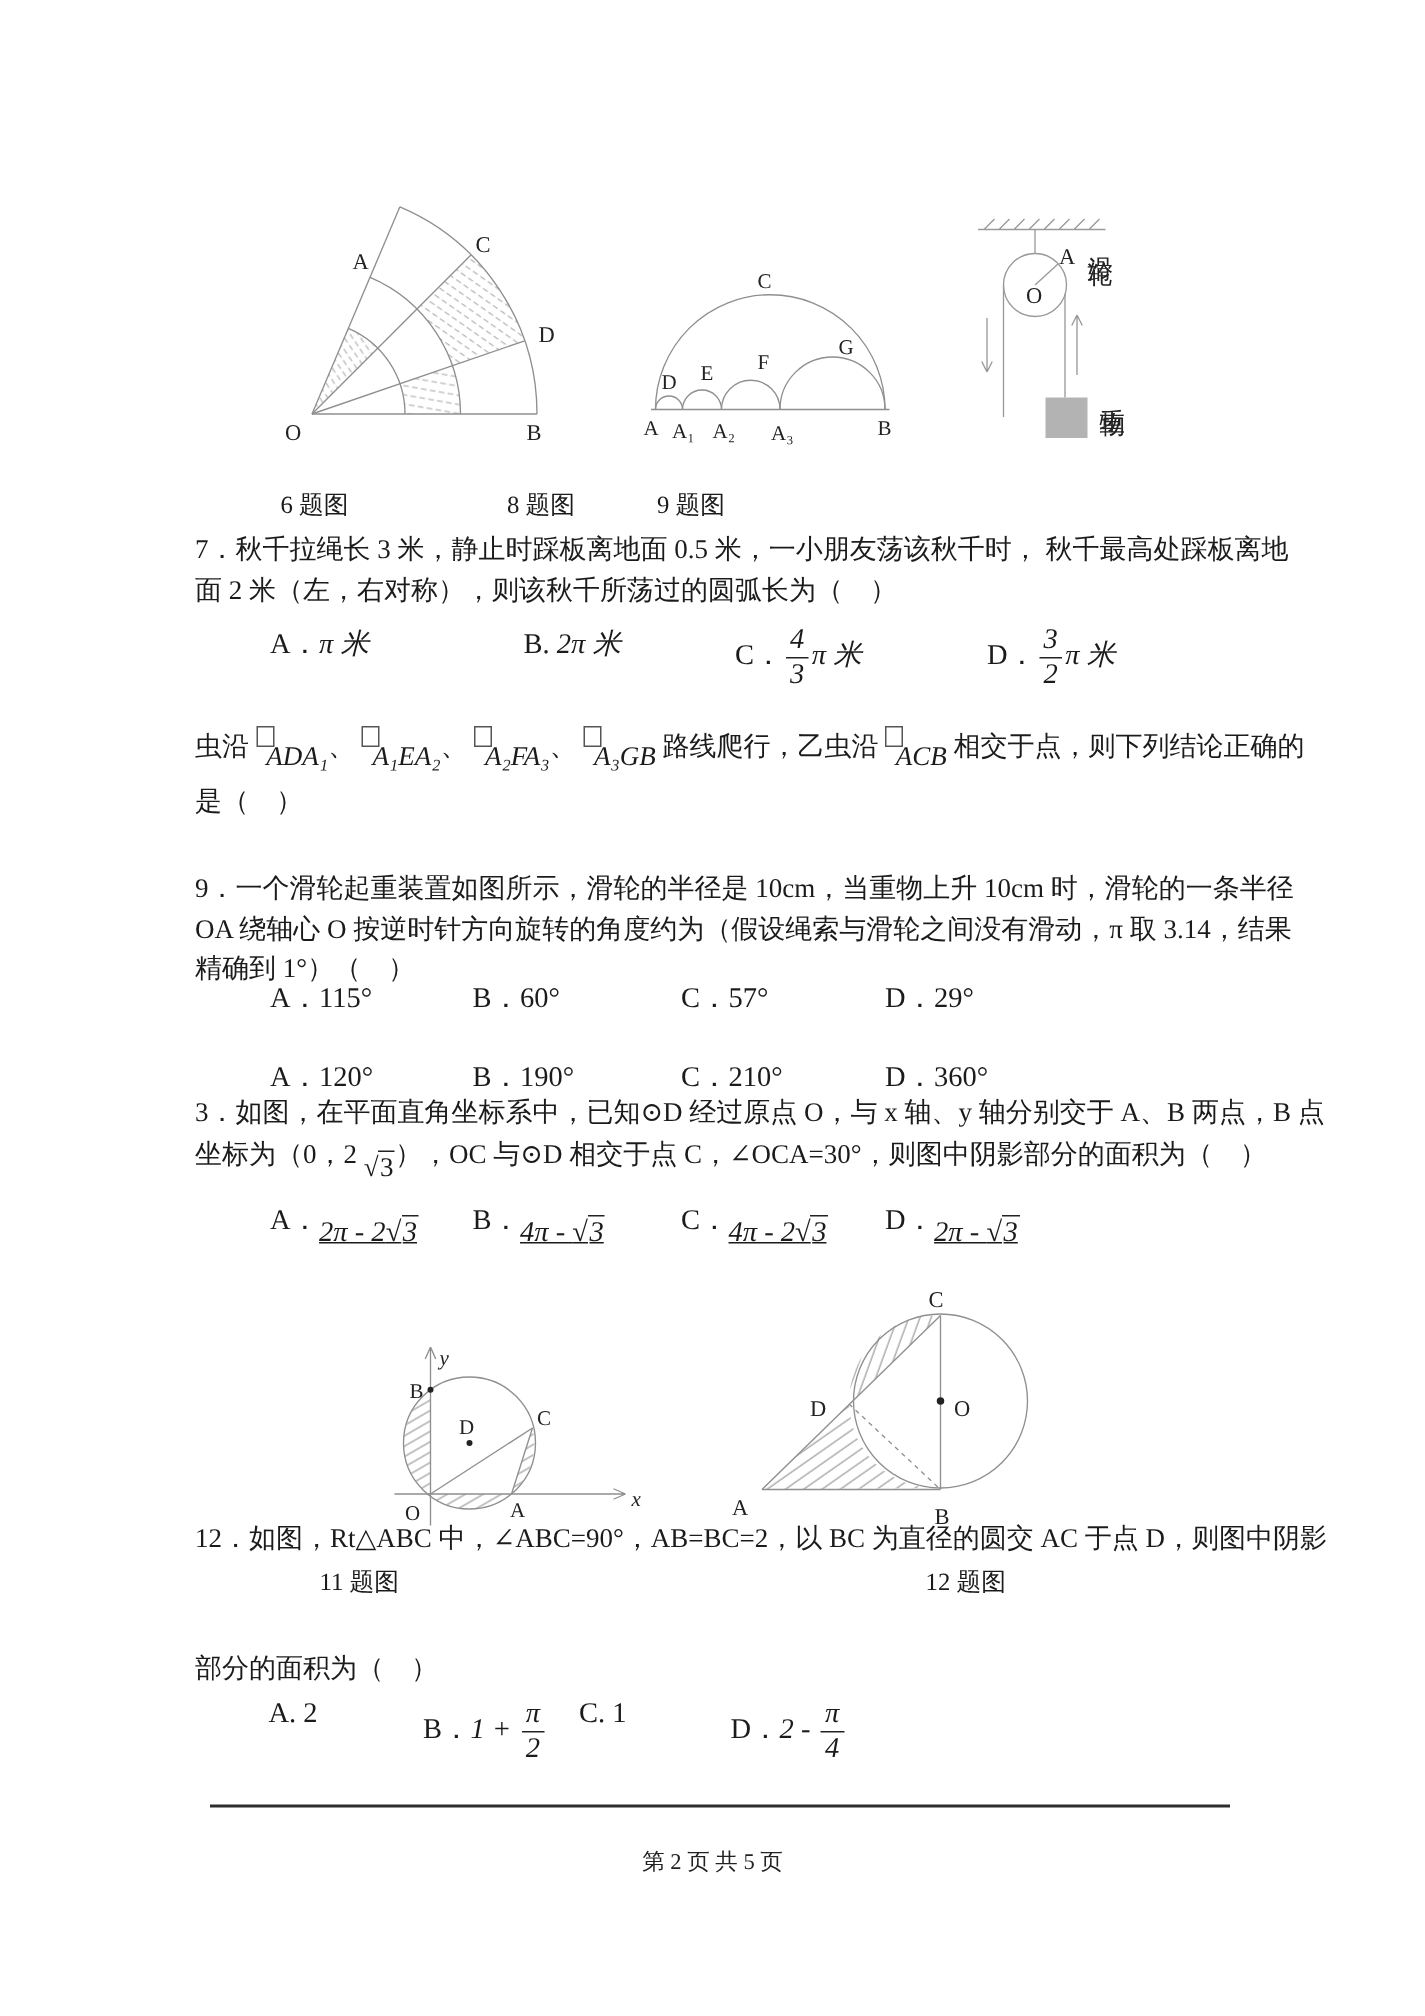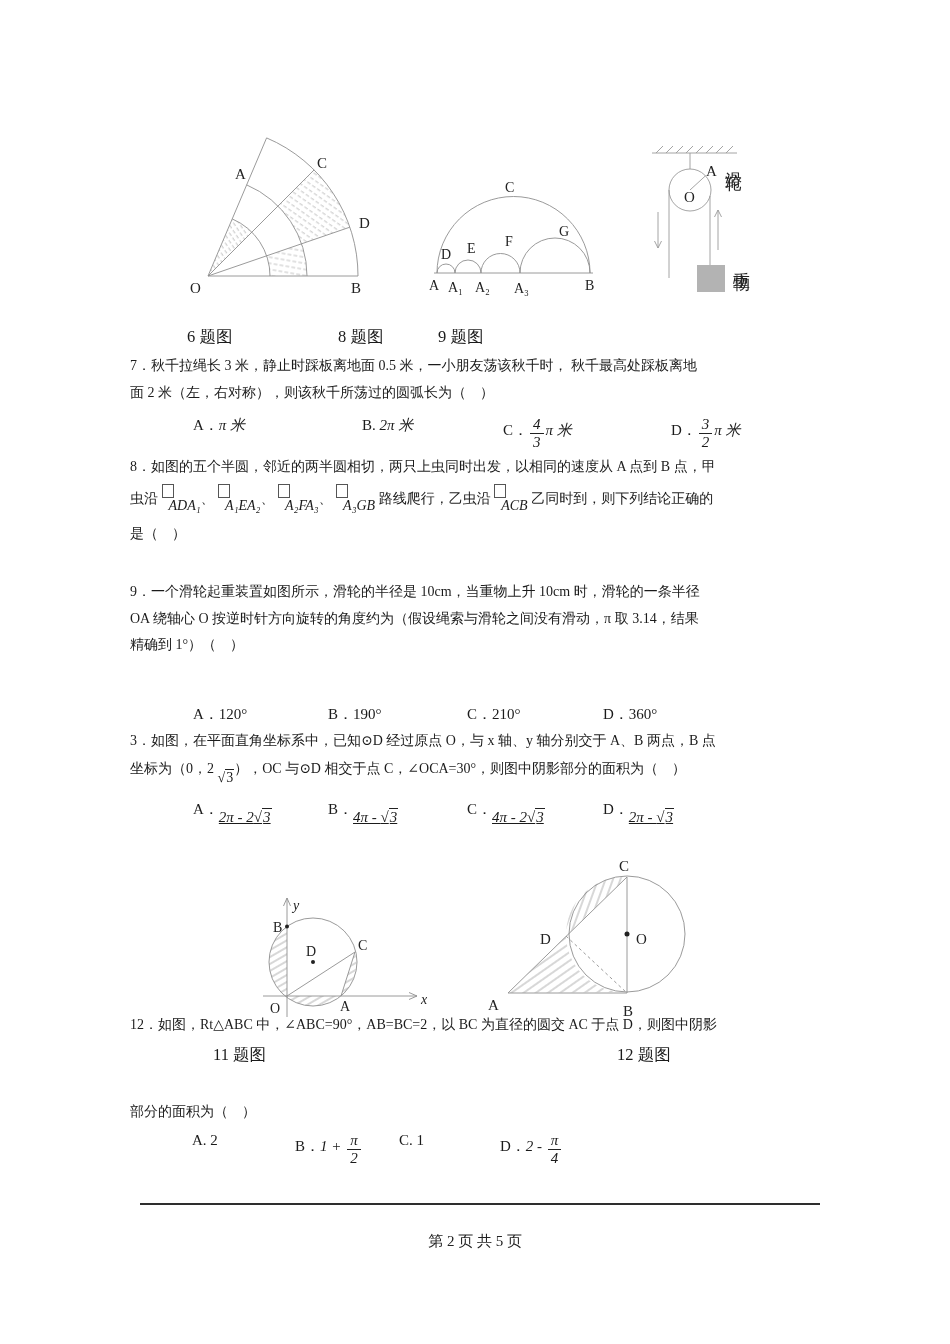--- a/index.html
+++ b/index.html
@@ -1,20 +1,20 @@
 <!DOCTYPE html>
 <html><head>
 <meta charset="utf-8">
 <style>
   html,body{margin:0;padding:0;background:#fff;}
   .page{position:relative;width:950px;height:1344px;background:#fff;overflow:hidden;
         font-family:"Liberation Serif","DejaVu Serif",serif;color:#1b1b1b;}
-  .line{position:absolute;left:130px;width:700px;font-size:14px;line-height:26px;white-space:nowrap;}
+  .line{position:absolute;left:130px;width:700px;font-size:18px;line-height:26px;white-space:nowrap;}
   .caption{position:absolute;font-size:16.5px;color:#1b1b1b;white-space:nowrap;}
-  .opts{position:absolute;left:143px;width:700px;height:46px;font-size:15px;}
+  .opts{position:absolute;left:130px;width:700px;height:46px;font-size:19px;}
   .opt{position:absolute;top:0;white-space:nowrap;}
   .it{font-style:italic;}
   .frac{display:inline-block;vertical-align:-12px;text-align:center;line-height:1.15;font-style:italic;margin:0 2px;}
   .frac .num{display:block;border-bottom:1px solid #222;padding:0 3px;}
   .frac .den{display:block;}
   .fml{display:inline-block;transform:translateY(8px);font-style:italic;text-decoration:underline;}
   .rsign{font-style:normal;}
   .rad{border-top:1px solid #222;padding:0 1px;}
   .lowsqrt{display:inline-block;transform:translateY(9px);}
   .arcgrp{white-space:nowrap;}
@@ -115,36 +115,41 @@
 
   <div class="line" style="top:353px">7．秋千拉绳长 3 米，静止时踩板离地面 0.5 米，一小朋友荡该秋千时， 秋千最高处踩板离地</div>
   <div class="line" style="top:380px">面 2 米（左，右对称），则该秋千所荡过的圆弧长为（　）</div>
   <div class="opts" style="top:416px">
     <span class="opt" style="left:50px"><span>A．</span><span class="it">π 米</span></span>
     <span class="opt" style="left:219px"><span>B. </span><span class="it">2π 米</span></span>
     <span class="opt" style="left:360px"><span>C．</span><span class="frac"><span class="num">4</span><span class="den">3</span></span><span class="it">π 米</span></span>
     <span class="opt" style="left:528px"><span>D．</span><span class="frac"><span class="num">3</span><span class="den">2</span></span><span class="it">π 米</span></span>
   </div>
 
-  <div class="line" style="top:454px">8．如图的五个半圆，邻近的两半圆相切，两只上虫同时出发，以相同的速度从 A 点到 B 点，甲</div>
   <div class="line" style="top:484px">
     <span>虫沿</span>
     <span class="arcgrp"><span class="arcbox"></span><span class="arcletters">ADA₁</span></span><span>、</span>
     <span class="arcgrp"><span class="arcbox"></span><span class="arcletters">A₁EA₂</span></span><span>、</span>
     <span class="arcgrp"><span class="arcbox"></span><span class="arcletters">A₂FA₃</span></span><span>、</span>
     <span class="arcgrp"><span class="arcbox"></span><span class="arcletters">A₃GB</span></span>
     <span>路线爬行，乙虫沿</span>
     <span class="arcgrp"><span class="arcbox"></span><span class="arcletters">ACB</span></span>
-    <span>乙同时到，则下列结论正确的</span>
+    <span>相交于点，则下列结论正确的</span>
   </div>
   <div class="line" style="top:521px">是（　）</div>
 
   <div class="line" style="top:579px">9．一个滑轮起重装置如图所示，滑轮的半径是 10cm，当重物上升 10cm 时，滑轮的一条半径</div>
   <div class="line" style="top:606px">OA 绕轴心 O 按逆时针方向旋转的角度约为（假设绳索与滑轮之间没有滑动，π 取 3.14，结果</div>
   <div class="line" style="top:632px">精确到 1°）（　）</div>
+  <div class="opts" style="top:652px">
+    <span class="opt" style="left:50px">A．115°</span>
+    <span class="opt" style="left:185px">B．60°</span>
+    <span class="opt" style="left:324px">C．57°</span>
+    <span class="opt" style="left:460px">D．29°</span>
+  </div>
 
   <div class="opts" style="top:705px">
     <span class="opt" style="left:50px">A．120°</span>
     <span class="opt" style="left:185px">B．190°</span>
     <span class="opt" style="left:324px">C．210°</span>
     <span class="opt" style="left:460px">D．360°</span>
   </div>
 
   <div class="line" style="top:728px">3．如图，在平面直角坐标系中，已知⊙D 经过原点 O，与 x 轴、y 轴分别交于 A、B 两点，B 点</div>
   <div class="line" style="top:756px">

